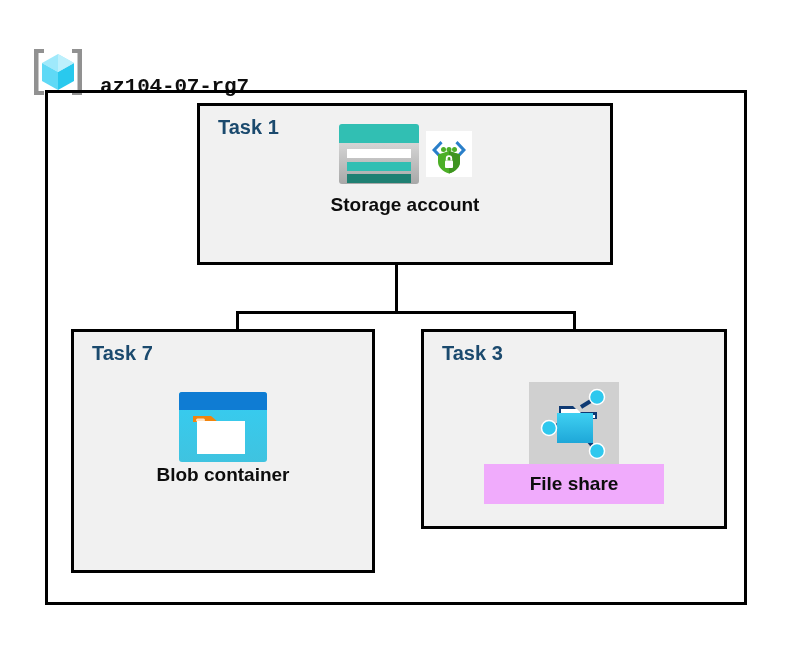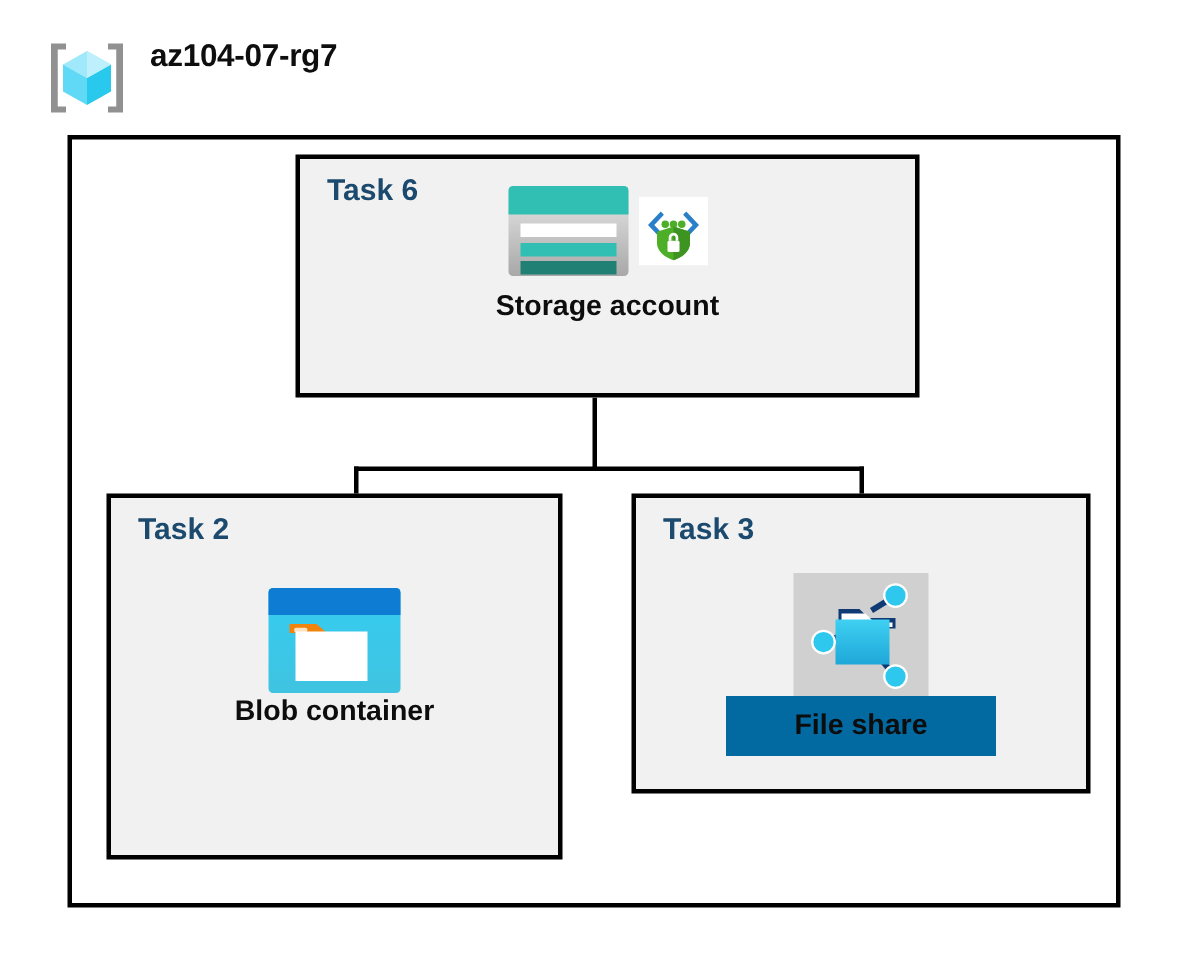--- a/index.html
+++ b/index.html
@@ -15,25 +15,26 @@
     width: 788px;
     height: 647px;
     background: #ffffff;
     overflow: hidden;
   }
 
   
   #rg-header {
     position: absolute;
     left: 30px;
-    top: 26px;
+    top: 42px;
     width: 320px;
     height: 56px;
     display: flex;
-    align-items: flex-start;
+    align-items: flex-end;
+    font-family: Liberation Mono, monospace;
   }
   #rg-icon {
     width: 56px;
     height: 52px;
     flex: 0 0 auto;
     display: block;
   }
   #rg-title {
     margin-left: 14px;
     font-size: 21px;
@@ -117,21 +118,21 @@
     top: 50px;
   }
   #fileshare-icon-wrap {
     background: #d0d0d0;
     padding: 5px 8px 3px 8px;
     display: flex;
     align-items: center;
     justify-content: center;
   }
   #fileshare-caption {
-    background: #0369a1;
+    background: #f0abfc;
     padding: 9px 46px 9px 46px;
     margin-top: 0px;
   }
 
   
   .conn {
     position: absolute;
     background: #000000;
   }
   .conn-v { width: 3px; }
@@ -166,21 +167,21 @@
   </div>
 
   <div id="rg-boundary"></div>
 
   <div class="conn conn-v" id="conn-trunk"></div>
   <div class="conn conn-h" id="conn-bus"></div>
   <div class="conn conn-v" id="conn-left-drop"></div>
   <div class="conn conn-v" id="conn-right-drop"></div>
 
   <div class="task-box" id="task1-box">
-    <div class="task-label">Task 6</div>
+    <div class="task-label">Task 1</div>
 
     <div class="node" id="storage-node">
       <div id="storage-icon-row">
 
         <svg width="82" height="62" viewBox="0 0 82 62">
           <defs>
             <linearGradient id="gradBody" x1="0" y1="0" x2="0" y2="1">
               <stop offset="0%" stop-color="#e9e9e9"></stop>
               <stop offset="100%" stop-color="#a8a8a8"></stop>
             </linearGradient>
@@ -215,21 +216,21 @@
 
           <path d="M20.7 29.5 V27.4 A2.3 2.3 0 0 1 25.3 27.4 V29.5" fill="none" stroke="#ffffff" stroke-width="1.8"></path>
         </svg>
 
       </div>
       <div class="node-caption" id="storage-caption">Storage account</div>
     </div>
   </div>
 
   <div class="task-box" id="task2-box">
-    <div class="task-label">Task 2</div>
+    <div class="task-label">Task 7</div>
 
     <div class="node" id="blob-node">
       <svg width="92" height="74" viewBox="0 0 92 74">
         <defs>
           <linearGradient id="gradBlob" x1="0" y1="0" x2="0" y2="1">
             <stop offset="0%" stop-color="#35cdf2"></stop>
             <stop offset="100%" stop-color="#3fc3e0"></stop>
           </linearGradient>
         </defs>
 

